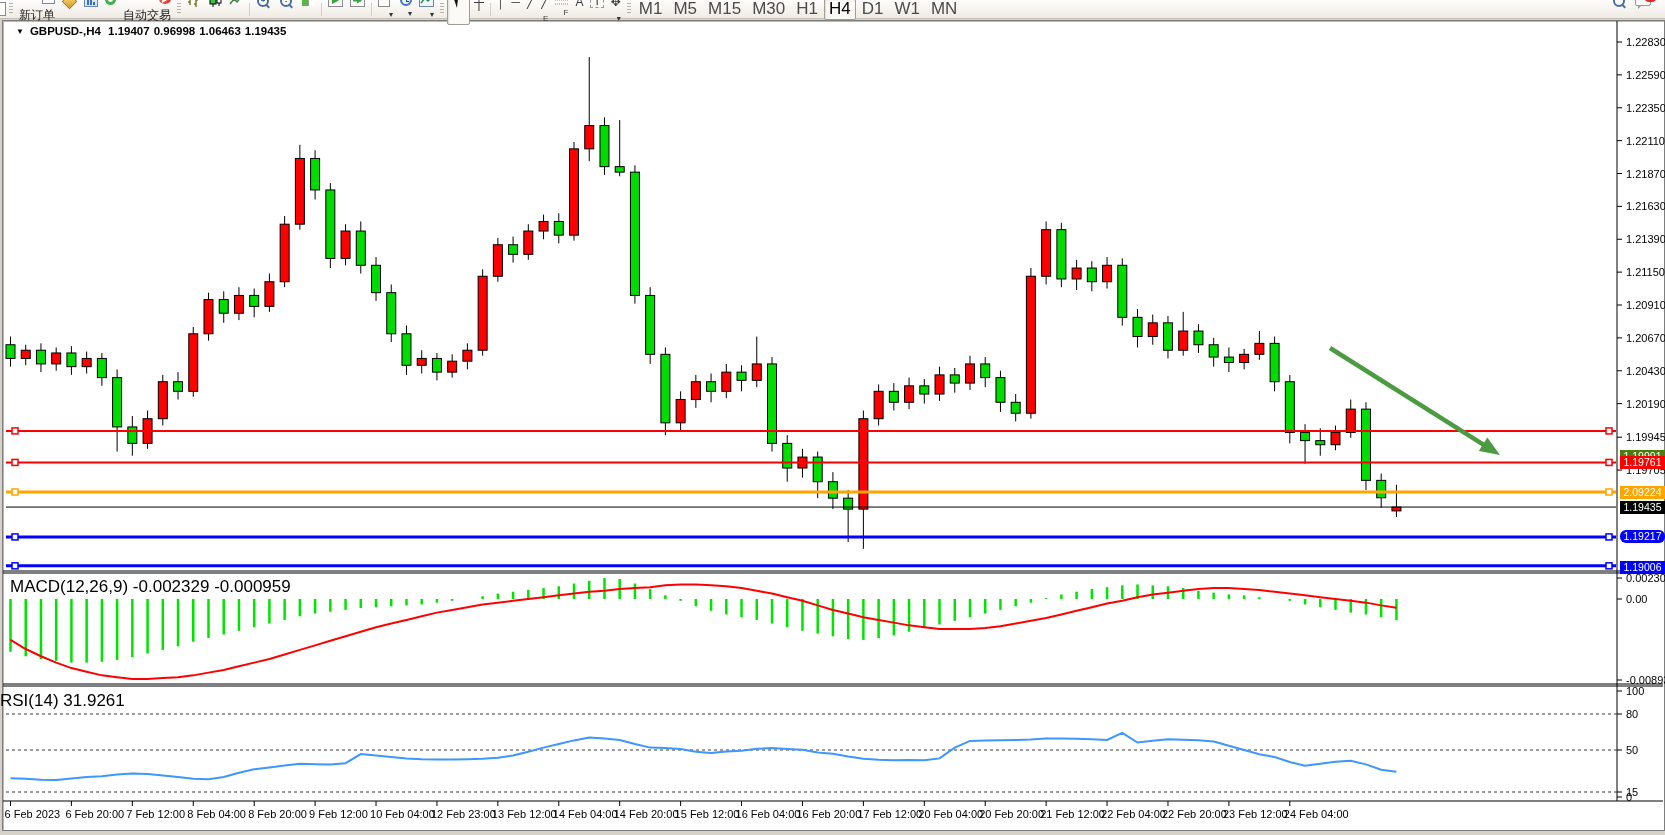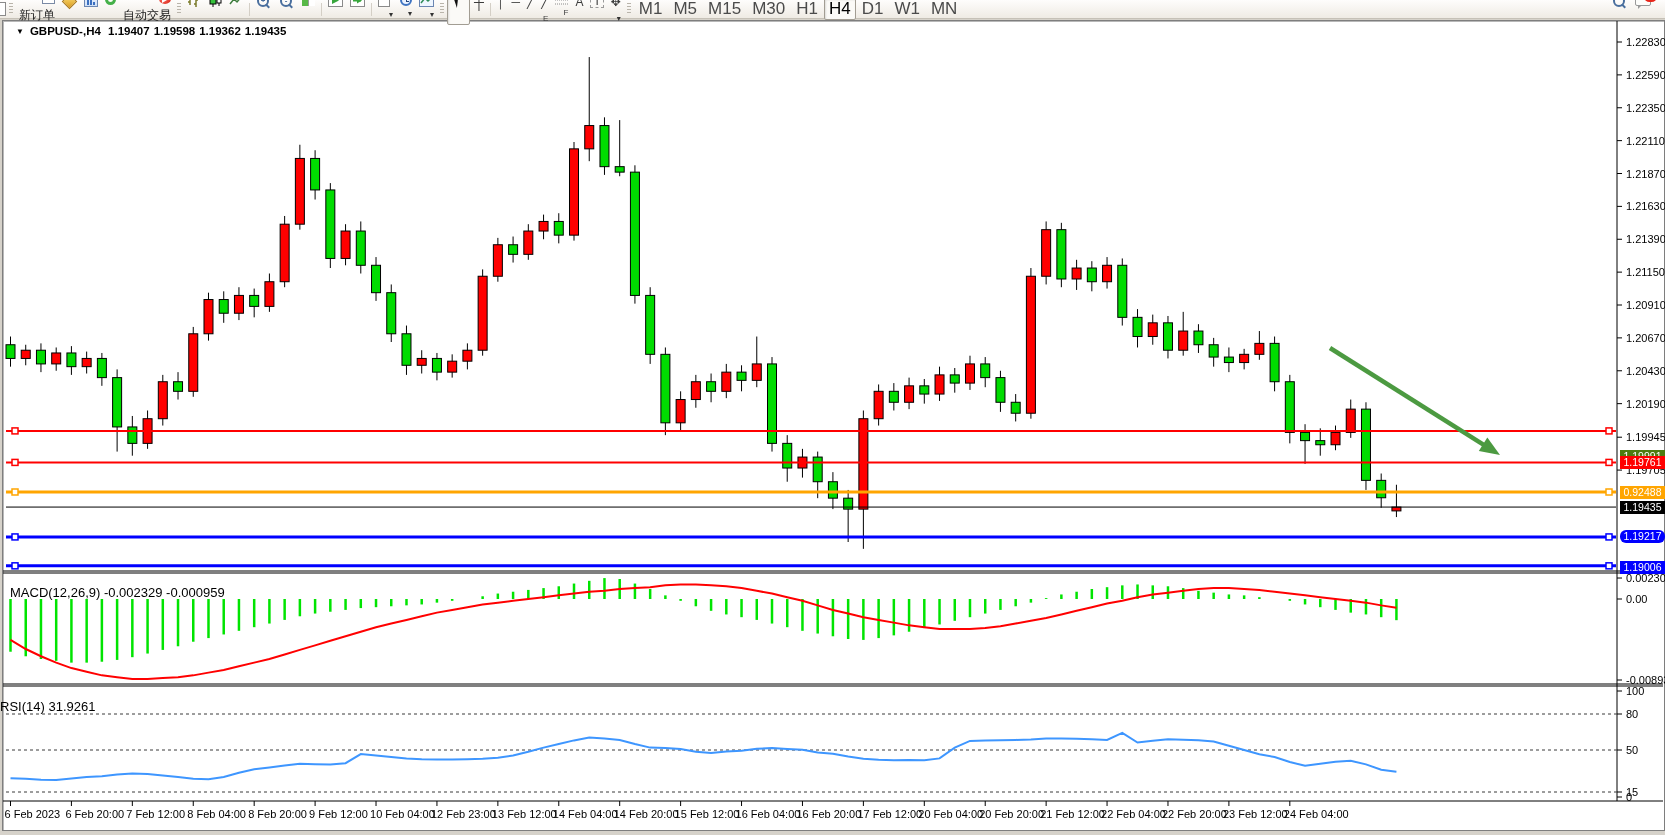--- a/index.html
+++ b/index.html
@@ -55,21 +55,21 @@
   .sub{font-size:8px;color:#3c3c3c;margin-left:-2px;align-self:flex-end;line-height:9px;}
   
   svg.mico{display:block;}
   
   .window{position:absolute;left:2px;top:20px;width:1661px;height:809px;background:#fff;
     border:1px solid #7e7e7e;box-shadow:inset 1px 1px 0 #b8b8b8;z-index:1;}
   #plot{position:absolute;left:0;top:0;z-index:2;}
   .chart-title{position:absolute;left:16px;top:25px;z-index:4;font-size:11.5px;font-weight:bold;color:#000;}
   .chart-title .tri{font-size:8px;vertical-align:1px;margin-right:6px;}
   .chart-title span{margin-right:4px;}
-  .ind-label{position:absolute;z-index:4;font-size:13px;color:#000;margin-top:8px;}
+  .ind-label{position:absolute;z-index:4;font-size:17px;color:#000;}
   .price-tag{position:absolute;left:1620px;width:45px;height:13px;z-index:4;color:#fff;
     font-size:10.5px;line-height:13px;text-align:center;}
 </style>
 </head>
 <body>
 
 <div class="toolbar">
   <span class="ico i-frame" style="width:6px;margin-left:-3px;"></span>
   <span class="handle"></span>
   <span class="tbtn">
@@ -636,30 +636,30 @@
     <line x1="1167.98" y1="801" x2="1167.98" y2="806" stroke="#000"></line>
     <text x="1161.98" y="818" font-family="&quot;Liberation Sans&quot;,sans-serif" font-size="11px" fill="#000">22 Feb 20:00</text>
     <line x1="1228.9" y1="801" x2="1228.9" y2="806" stroke="#000"></line>
     <text x="1222.9" y="818" font-family="&quot;Liberation Sans&quot;,sans-serif" font-size="11px" fill="#000">23 Feb 12:00</text>
     <line x1="1289.82" y1="801" x2="1289.82" y2="806" stroke="#000"></line>
     <text x="1283.82" y="818" font-family="&quot;Liberation Sans&quot;,sans-serif" font-size="11px" fill="#000">24 Feb 04:00</text>
   </svg>
 
 <div class="chart-title">
   <span class="tri">▼</span><span>GBPUSD-,H4</span>
-  <span>1.19407</span><span>1.19598</span><span>1.19362</span><span>1.19435</span>
+  <span>1.19407</span><span>0.96998</span><span>1.06463</span><span>1.19435</span>
 </div>
 
 <div class="ind-label" style="left:10px;top:577px;">
   <span>MACD(12,26,9)</span>
   <span>-0.002329 -0.000959</span>
 </div>
 <div class="ind-label" style="left:0;top:691px;">
   <span>RSI(14)</span>
   <span>31.9261</span>
 </div>
 
 <div class="price-tag" style="top: 450px; background: #4d7c0f;">1.19991</div>
 <div class="price-tag" style="top: 455.911px; background: rgb(255, 0, 0);">1.19761</div>
-<div class="price-tag" style="top: 485.5px; background: rgb(255, 165, 0);">0.92488</div>
+<div class="price-tag" style="top: 485.5px; background: rgb(255, 165, 0);">2.09224</div>
 <div class="price-tag" style="top: 500.568px; background: rgb(0, 0, 0);">1.19435</div>
 <div class="price-tag" style="top: 530.432px; background: rgb(0, 0, 255); border-radius: 6px;">1.19217</div>
 <div class="price-tag" style="top: 561px; background: rgb(0, 0, 255);">1.19006</div>
 
 </body></html>

